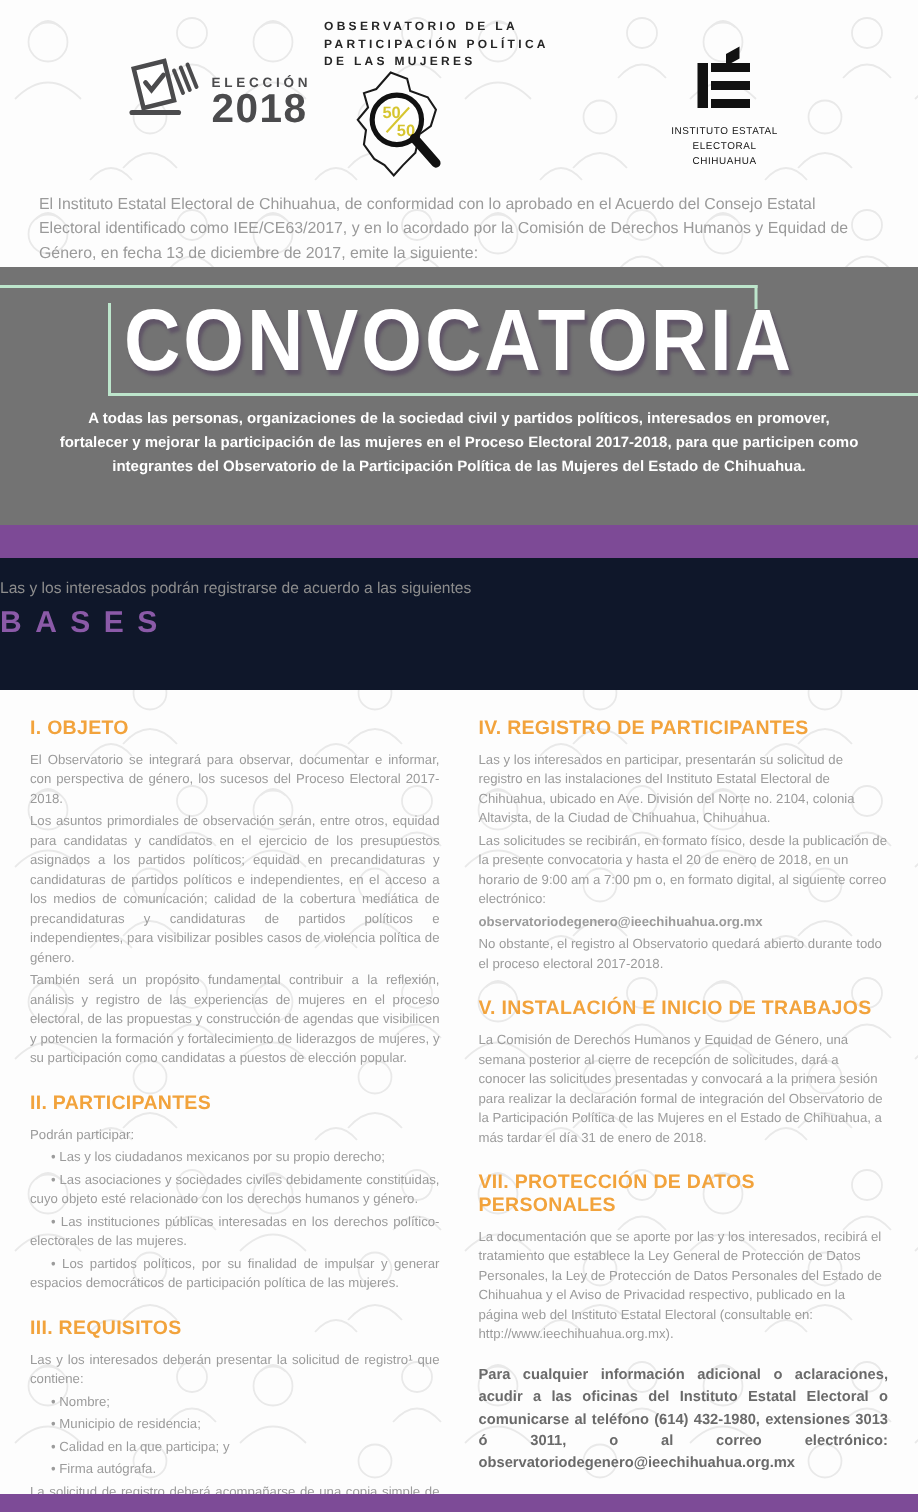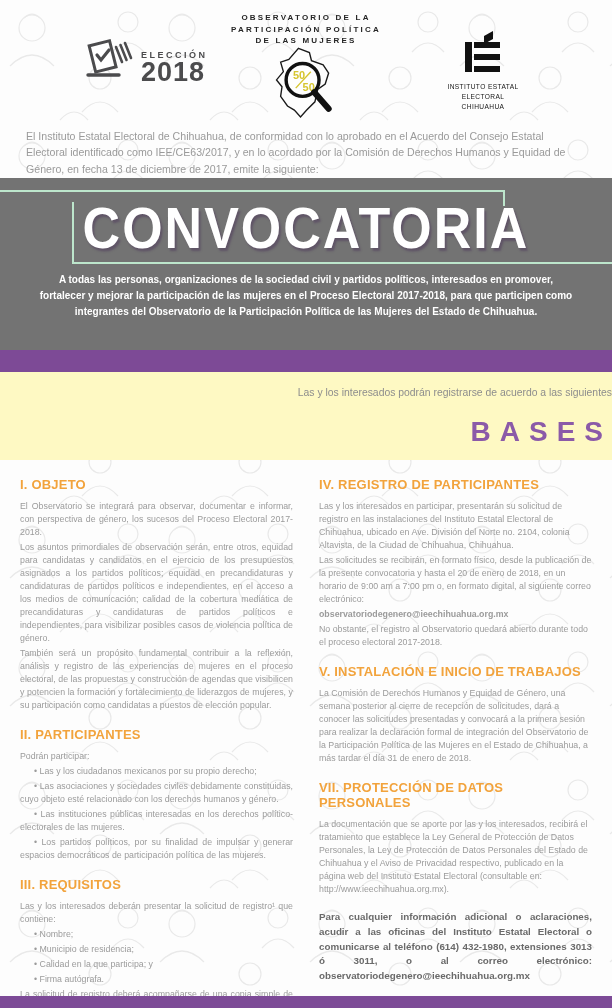--- a/index.html
+++ b/index.html
@@ -10,21 +10,21 @@
   }
   .crowd-bg{ position:absolute; left:0; top:0; z-index:0; }
   .layer{ position:relative; z-index:1; }
 
   
   .header{ height:118px; position:relative; }
   .logo-eleccion{ position:absolute; left:85px; top:38px; display:flex; align-items:flex-end; }
   .eleccion-text{ margin-left:4px; color:#4b4b4d; }
   .eleccion-label{ display:block; font-size:9px; font-weight:bold; letter-spacing:2.5px; }
   .eleccion-year{ display:block; font-size:27px; font-weight:900; letter-spacing:1px; line-height:0.9; }
-  .logo-observatorio{ position:absolute; left:216px; top:12px; width:180px; text-align:center; }
+  .logo-observatorio{ position:absolute; left:216px; top:12px; width:180px; text-align:left; }
   .obs-title span{ display:block; font-size:8px; font-weight:bold; letter-spacing:2.2px; color:#262626; line-height:1.45; }
   .logo-iee{ position:absolute; left:428px; top:30px; width:110px; text-align:center; }
   .iee-name{ font-size:6.6px; letter-spacing:0.4px; color:#141414; line-height:1.5; }
 
   
   .intro{ height:60px; padding:10px 26px 0; text-align:left;
           font-size:10.6px; line-height:1.55; color:#9a9a9a; }
 
   
   .banner{ height:172px; background:#737373; position:relative; overflow:hidden; }
@@ -34,23 +34,23 @@
             border-left:2px solid #bde6cc; border-bottom:2px solid #bde6cc; }
   .banner-title{ position:relative; margin-top:16px; text-align:center; color:#ffffff;
             font-size:52px; font-weight:bold; letter-spacing:2px;
             transform:scaleY(1.12); transform-origin:top center;
             text-shadow:2px 3px 2px rgba(60,30,80,0.35); }
   .banner-sub{ position:relative; width:540px; margin:18px auto 0; text-align:center;
             color:#ffffff; font-weight:bold; font-size:10px; line-height:1.58; }
   .strip-dark{ height:22px; background:#7d4a96; }
 
   
-  .bases{ height:88px; background:#fef9c3; text-align:right; }
+  .bases{ height:88px; background:#0f172a; text-align:left; }
   .bases-lead{ padding-top:15px; font-size:10.4px; color:#8d8d8d; }
-  .bases-title{ margin-top:18px; color:#8b5aa8; font-size:28px; font-weight:bold; letter-spacing:9px; }
+  .bases-title{ margin-top:6px; color:#8b5aa8; font-size:20px; font-weight:bold; letter-spacing:9px; }
 
   
   .columns{ display:flex; gap:26px; padding:2px 20px 0; height:536px; overflow:hidden; }
   .col{ flex:1; }
   .sec h3{ color:#f2a33c; font-size:13px; font-weight:bold; letter-spacing:0.2px; margin:15px 0 8px; }
   .sec p{ font-size:8.8px; color:#9b9b9b; line-height:1.48; margin-bottom:2px; }
   .col-left .sec p{ text-align:justify; }
   .bullet{ text-indent:14px; }
   .bullet::before{ content:"• "; }
   .email{ font-weight:bold; color:#6e6e6e; }

